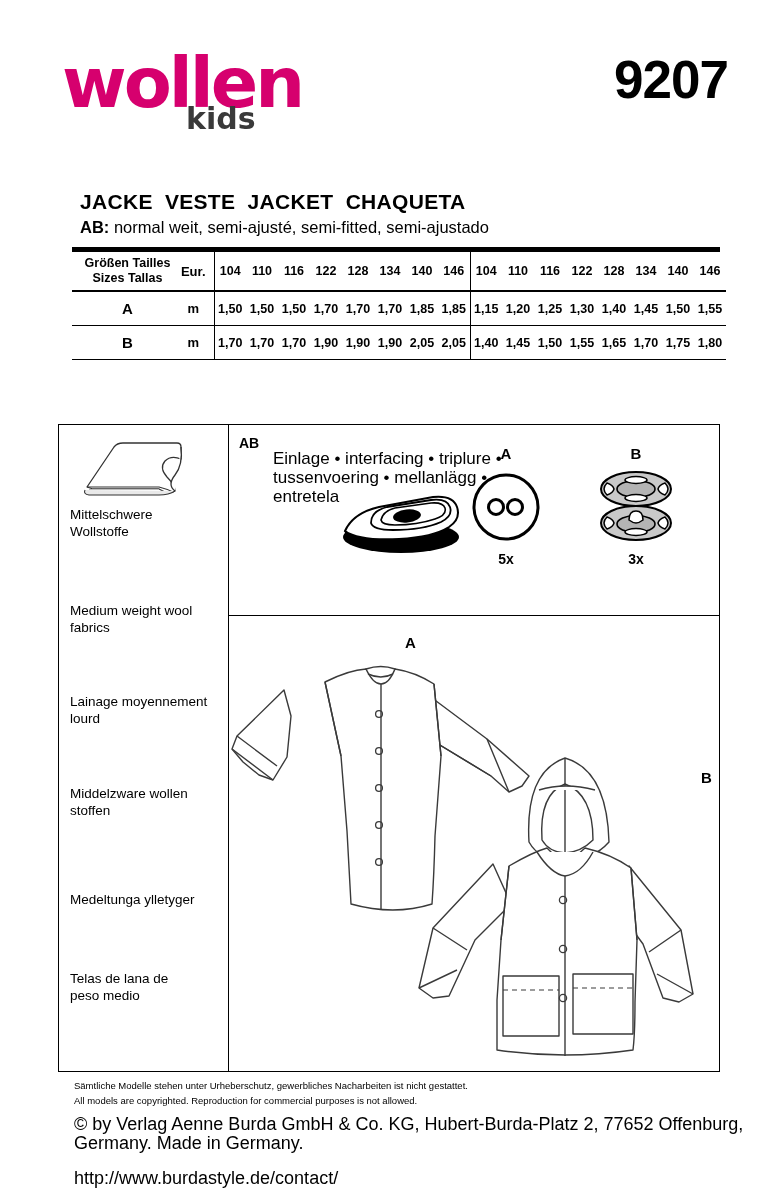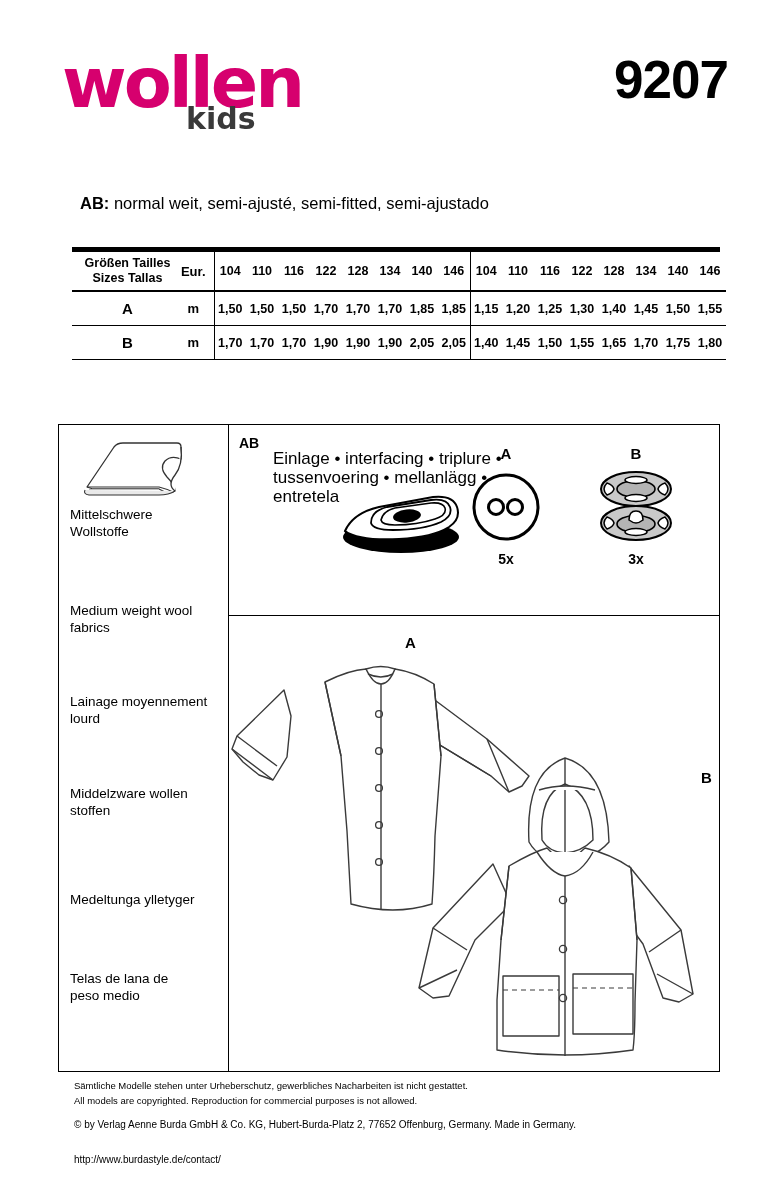--- a/index.html
+++ b/index.html
@@ -53,35 +53,36 @@
   .notion-count{font-weight:bold;font-size:14px;margin-top:6px;}
 
   #garments{position:absolute;left:170px;top:191px;right:0;bottom:0;}
   .garment-letter{position:absolute;font-weight:bold;font-size:15px;}
   #letter-a{left:176px;top:18px;}
   #letter-b{left:472px;top:153px;}
 
   
   #footer{position:absolute;left:74px;top:1078px;width:690px;}
   .foot-small{font-size:9.5px;line-height:15px;}
-  .foot-big{font-size:10px;line-height:19px;margin-top:7px;}
+  .foot-big{font-size:18px;line-height:19px;margin-top:7px;}
 
   svg{display:block;}
 </style>
 </head>
 <body>
 
 <div id="logo-area">
   <div class="logo-burda" style="color: rgb(214, 0, 110);">wollen</div>
   <div class="logo-kids">kids</div>
 </div>
 
 <div id="pattern-number">9207</div>
 
 <div id="title-block">
+  <div id="title-main">JACKE  VESTE  JACKET  CHAQUETA</div>
   <div id="title-sub"><span class="ab">AB:</span><span> normal weit, semi-ajusté, semi-fitted, semi-ajustado</span></div>
 </div>
 
 <div id="size-table">
   <div class="tbl-topbar"></div>
   <table class="sizes">
     <colgroup>
       <col style="width:106px">
         <col style="width:36px">
       <col style="width:32px">

